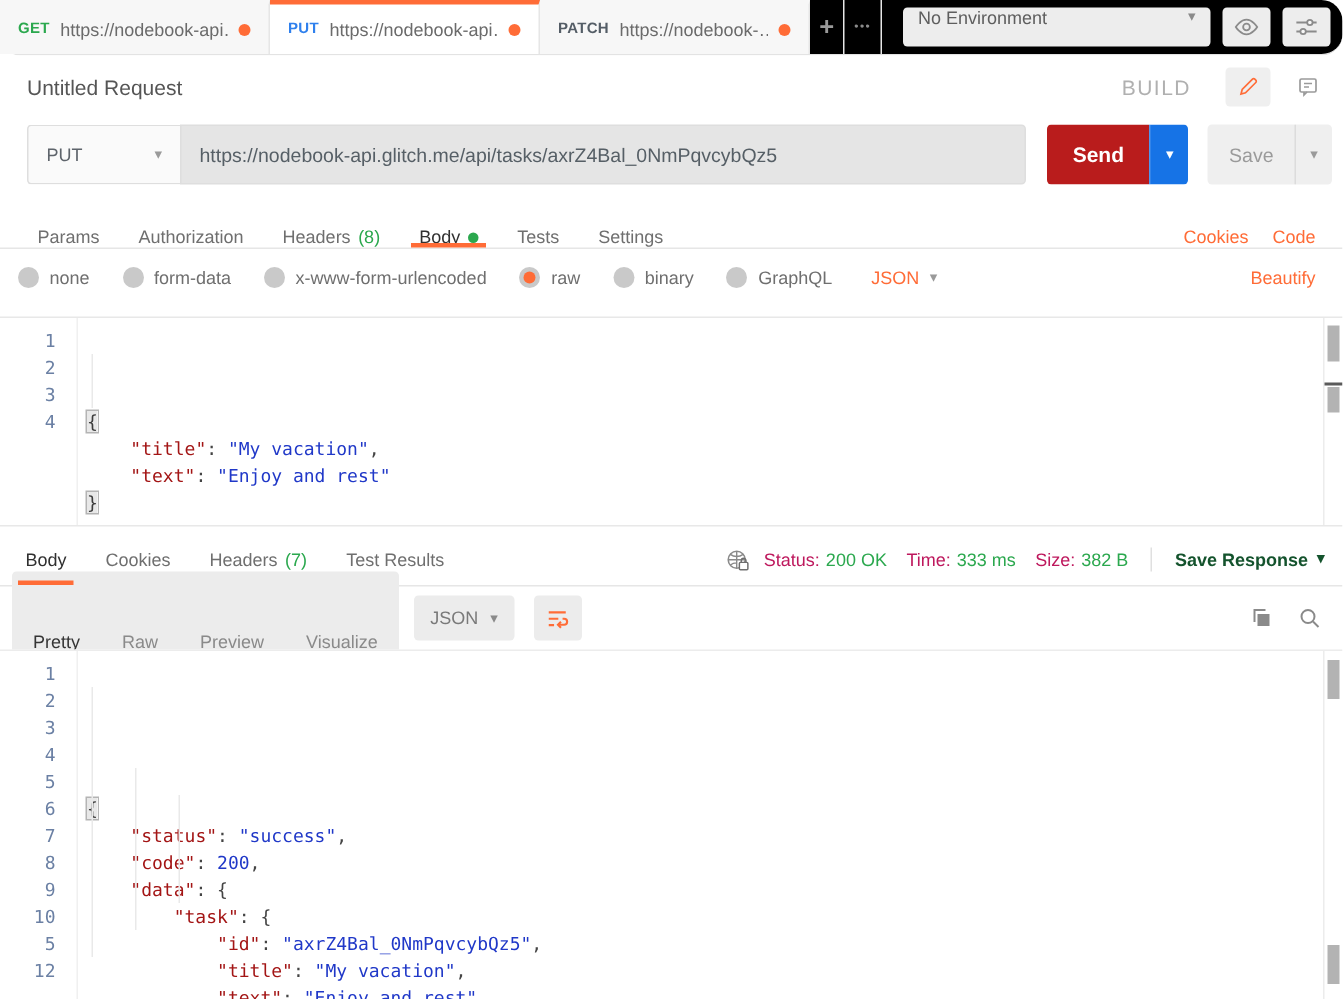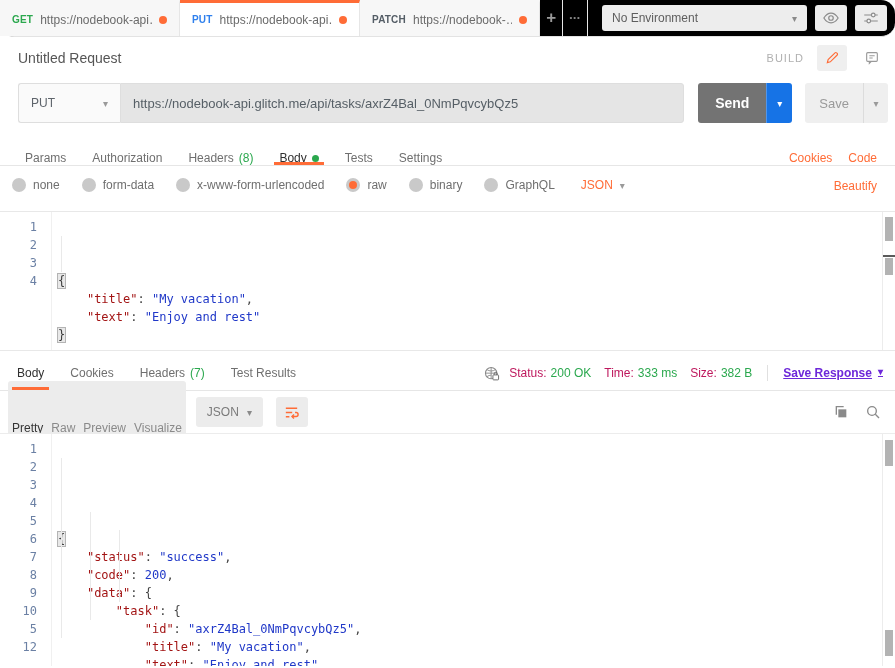--- a/index.html
+++ b/index.html
@@ -12,39 +12,39 @@
   .tab { display:flex; align-items:center; gap:7px; padding:0 12px; border-right:1px solid #e6e6e6; border-top:3px solid transparent; background:#f7f7f7; cursor:pointer; max-width:180px; min-width:170px; }
   .tab.active { background:#fff; border-top:3px solid #ff6c37; }
   .tab .method { font-size:10px; font-weight:bold; letter-spacing:.2px; }
   .tab .turl { font-size:12px; color:#6b6b6b; white-space:nowrap; overflow:hidden; }
   .tab .dot { width:8px; height:8px; border-radius:50%; background:#ff6c37; flex:none; }
   .tab-plus, .tab-more { display:flex; align-items:center; justify-content:center; border-right:1px solid #e6e6e6; color:#8a8a8a; cursor:pointer; }
   .tab-plus { width:36px; font-size:17px; font-weight:bold; color:#9a9a9a; }
   .tab-more { width:38px; font-size:8px; letter-spacing:1px; padding-bottom:2px; }
   .tb-spacer { flex:1; }
   .env-wrap { display:flex; align-items:center; gap:8px; padding:0 8px 0 14px; }
-  .env-select { width:205px; height:26px; background:#ededed; border-radius:3px; display:flex; align-items:center; padding:0 10px; font-size:12px; color:#5e5e5e; cursor:pointer; }
+  .env-select { width:205px; height:26px; background:#ededed; border-radius:3px; display:flex; padding:0 10px; font-size:12px; color:#5e5e5e; cursor:pointer; }
   .env-select .caret { margin-left:auto; color:#8a8a8a; font-size:10px; }
   .icon-btn { width:32px; height:26px; background:#ededed; border-radius:3px; display:flex; align-items:center; justify-content:center; cursor:pointer; }
 
   
   .name-row { height:42px; display:flex; align-items:center; padding:0 8px 0 18px; }
   .req-name { font-size:14px; color:#555; }
   .name-right { margin-left:auto; display:flex; align-items:center; gap:10px; }
-  .build-label { font-size:11px; color:#b0b0b0; letter-spacing:1px; margin-right:3px; }
+  .build-label { font-size:14px; color:#b0b0b0; letter-spacing:1px; margin-right:13px; }
   .mini-btn { width:30px; height:26px; border-radius:3px; display:flex; align-items:center; justify-content:center; cursor:pointer; }
   .mini-btn.hl { background:#efefef; }
 
   
   .url-row { height:52px; display:flex; align-items:center; padding:0 7px 4px 18px; }
   .method-select { width:102px; height:40px; background:#fafafa; border:1px solid #dedede; border-right:none; border-radius:3px 0 0 3px; display:flex; align-items:center; padding:0 12px; font-size:12px; color:#5e646b; cursor:pointer; }
   .method-select .caret { margin-left:auto; color:#9a9a9a; font-size:10px; }
   .url-input { flex:1; height:40px; background:#e5e5e5; border:1px solid #dedede; border-radius:0 3px 3px 0; display:flex; align-items:center; padding:0 12px; font-size:13px; color:#565f66; margin-right:14px; }
   .send-btn { height:40px; display:flex; border-radius:3px; overflow:hidden; cursor:pointer; margin-right:13px; }
-  .send-main { background:#737373; color:#fff; font-size:14px; font-weight:bold; display:flex; align-items:center; padding:0 17px; }
+  .send-main { background:#b91c1c; color:#fff; font-size:14px; font-weight:bold; display:flex; align-items:center; padding:0 17px; }
   .send-caret { background:#1673e6; border-left:1px solid rgba(255,255,255,.25); width:26px; display:flex; align-items:center; justify-content:center; color:#fff; font-size:10px; }
   .save-btn { height:40px; display:flex; border-radius:3px; overflow:hidden; cursor:pointer; background:#efefef; }
   .save-main { color:#9a9a9a; font-size:13px; display:flex; align-items:center; padding:0 14px; }
   .save-caret { border-left:1px solid #dcdcdc; width:25px; display:flex; align-items:center; justify-content:center; color:#9a9a9a; font-size:10px; }
 
   
   .rtabs-row { height:35px; display:flex; align-items:flex-end; padding:0 12px; border-bottom:1px solid #e6e6e6; }
   .rtab { display:flex; align-items:center; gap:5px; padding:0 13px; font-size:12px; color:#6f6f6f; position:relative; cursor:pointer; white-space:nowrap; }
   .rtab .count { color:#2ba84e; }
   .rtab.active { color:#303030; }
@@ -81,26 +81,26 @@
   .rail .thumb { position:absolute; left:2px; width:8px; background:#b3b3b3; }
   .rail .mark { position:absolute; left:0; right:0; height:2px; background:#5a5a5a; }
 
   
   .resp-tabs-row { height:35px; margin-top:5px; display:flex; align-items:stretch; padding:0 4px; border-bottom:1px solid #e6e6e6; }
   .resp-right { margin-left:auto; display:flex; align-items:center; gap:9px; padding-right:8px; }
   .meta-item { display:flex; gap:4px; font-size:12px; }
   .meta-item .mlabel { color:#be185d; }
   .meta-item .mvalue { color:#2ba84e; }
   .vdiv { width:1px; height:16px; background:#e0e0e0; margin:0 6px; }
-  .save-resp { display:flex; align-items:flex-start; gap:6px; color:#6d28d9; font-size:12px; font-weight:bold; cursor:pointer;text-decoration:underline; }
+  .save-resp { display:flex; align-items:flex-start; gap:6px; color:#14532d; font-size:12px; font-weight:bold; cursor:pointer; }
   .save-resp .caret { font-size:10px; }
 
   .resp-toolbar { height:42px; display:flex; align-items:center; padding:0 10px 0 8px; }
   .seg { display:flex; background:#ececec; border-radius:3px; overflow:hidden; margin-right:10px; }
-  .seg .seg-item { padding:8px 4px; font-size:12px; color:#8a8a8a; cursor:pointer;margin-top:32px; }
+  .seg .seg-item { padding:8px 14px; font-size:12px; color:#8a8a8a; cursor:pointer;margin-top:32px; }
   .seg .seg-item.active { color:#353535; }
   .resp-lang { background:#ececec; border-radius:3px; padding:8px 11px; display:flex; align-items:center; gap:8px; font-size:12px; color:#7a7a7a; cursor:pointer; margin-right:13px; }
   .resp-lang .caret { font-size:10px; color:#8a8a8a; }
   .wrap-btn { background:#ececec; border-radius:3px; width:32px; height:30px; display:flex; align-items:center; justify-content:center; cursor:pointer; }
   .toolbar-right { margin-left:auto; display:flex; align-items:center; gap:16px; padding-right:4px; }
   .tool-ic { cursor:pointer; display:flex; }
 </style>
 </head>
 <body>
 

